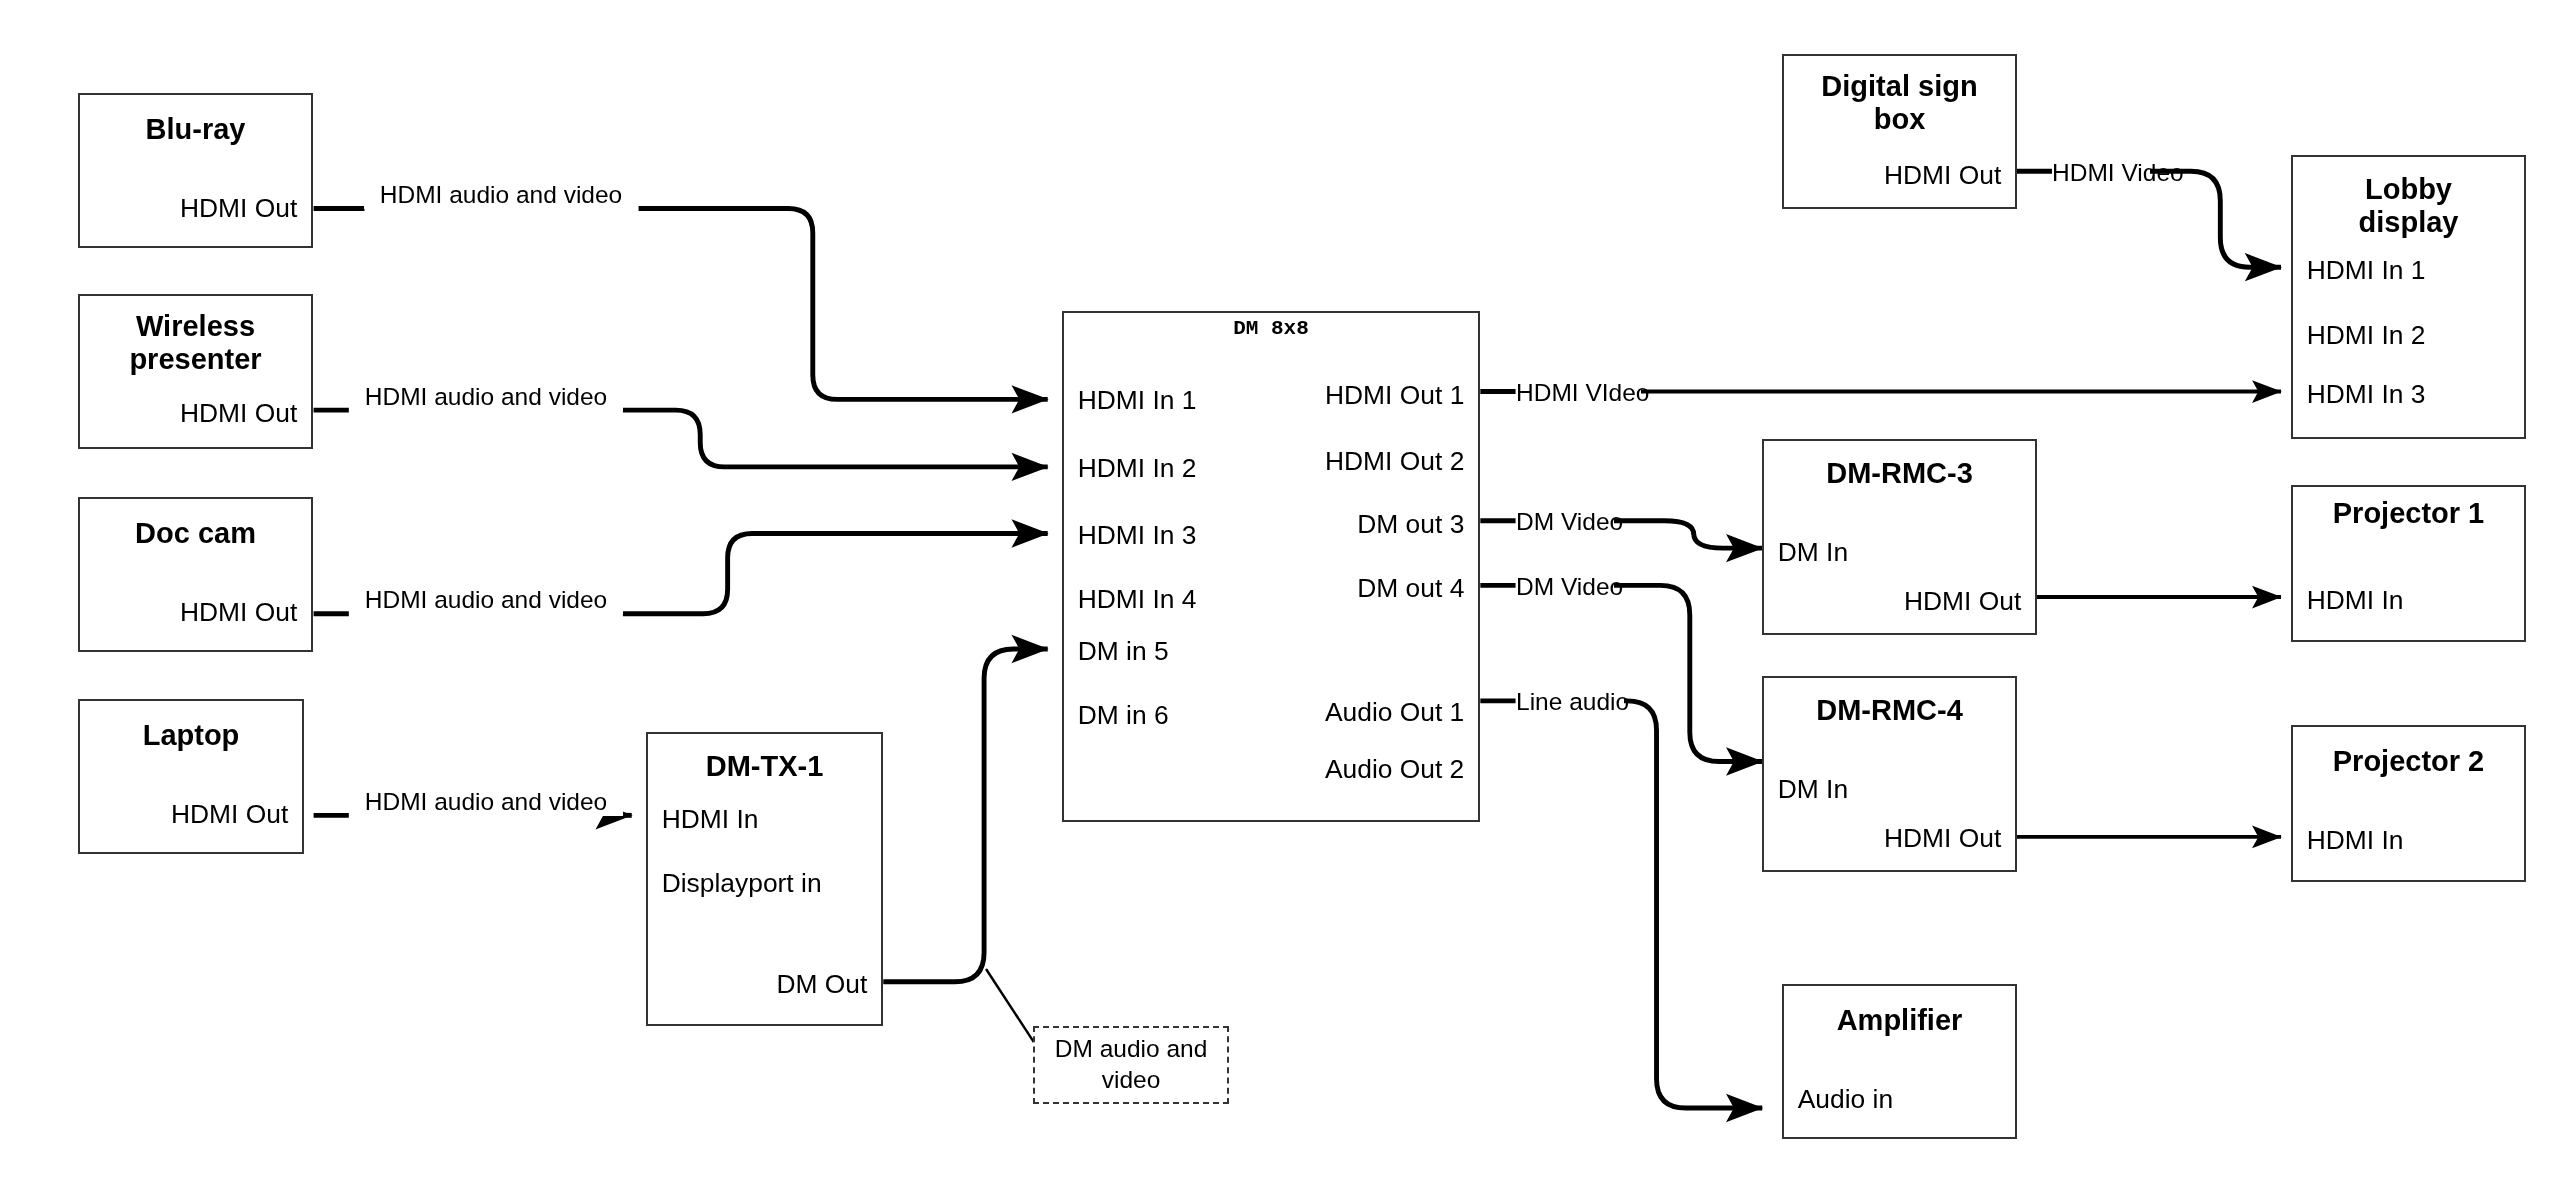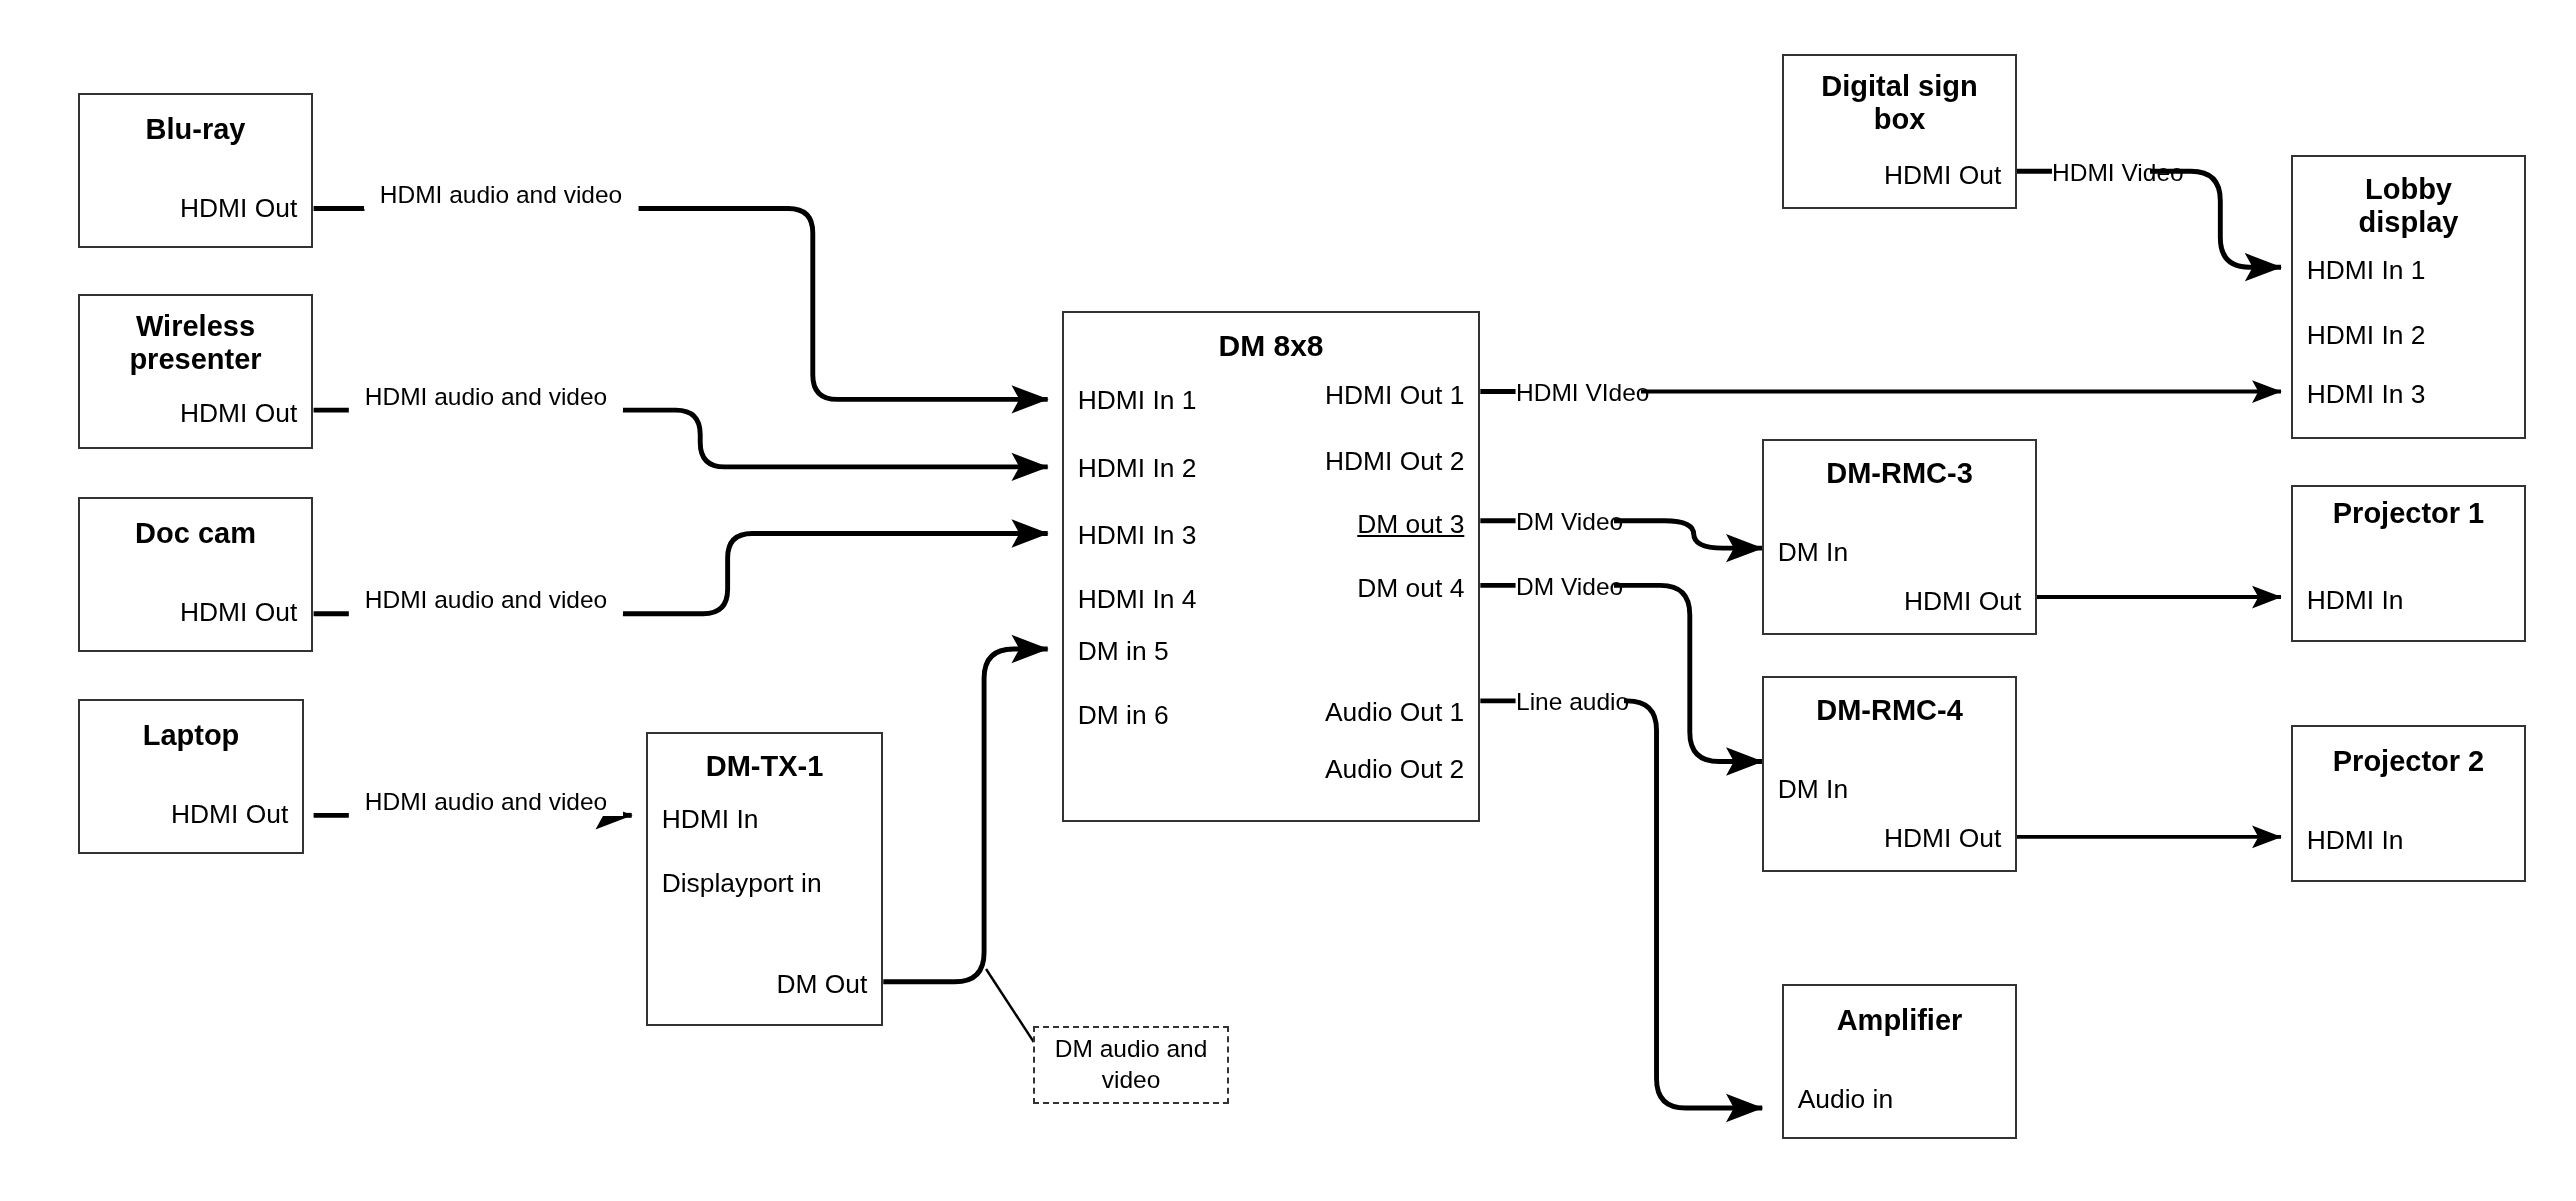--- a/index.html
+++ b/index.html
@@ -97,31 +97,31 @@
   </div>
 
   <div class="node" style="left:646px;top:732px;width:237px;height:294px;">
     <div class="title" style="font-size:29px;margin-top:15.7px;">DM-TX-1</div>
     <div class="port left" style="font-size:26.4px;position:absolute;left:13.7px;top:70px;">HDMI In</div>
     <div class="port left" style="font-size:26.4px;position:absolute;left:13.7px;top:134px;">Displayport in</div>
     <div class="port right" style="font-size:26.4px;position:absolute;right:13.7px;top:235px;text-align:center;">DM Out</div>
   </div>
 
   <div class="node" style="left:1062px;top:311px;width:418px;height:511px;">
-    <div class="title" style="font-size:30px;margin-top:16px;">DM 8x8</div>
+    <div class="title" style="font-size:21px;margin-top:4px;font-family:Liberation Mono, monospace;">DM 8x8</div>
     <div class="port left" style="font-size:26.4px;position:absolute;left:13.7px;top:72px;">HDMI In 1</div>
     <div class="port left" style="font-size:26.4px;position:absolute;left:13.7px;top:140px;">HDMI In 2</div>
     <div class="port left" style="font-size:26.4px;position:absolute;left:13.7px;top:207px;">HDMI In 3</div>
     <div class="port left" style="font-size:26.4px;position:absolute;left:13.7px;top:271px;">HDMI In 4</div>
     <div class="port left" style="font-size:26.4px;position:absolute;left:13.7px;top:323px;">DM in 5</div>
     <div class="port left" style="font-size:26.4px;position:absolute;left:13.7px;top:387px;">DM in 6</div>
 
     <div class="port right" style="font-size:26.4px;position:absolute;right:13.7px;top:67px;">HDMI Out 1</div>
     <div class="port right" style="font-size:26.4px;position:absolute;right:13.7px;top:133px;">HDMI Out 2</div>
-    <div class="port right" style="font-size:26.4px;position:absolute;right:13.7px;top:196px;text-decoration:underline;">DM out 3</div>
+    <div class="port right" style="font-size:26.4px;position:absolute;right:13.7px;top:196px;">DM out 3</div>
     <div class="port right" style="font-size:26.4px;position:absolute;right:13.7px;top:260px;">DM out 4</div>
     <div class="port right" style="font-size:26.4px;position:absolute;right:13.7px;top:376px;margin-top:8px;">Audio Out 1</div>
     <div class="port right" style="font-size:26.4px;position:absolute;right:13.7px;top:441px;">Audio Out 2</div>
   </div>
 
   <div class="node" style="left:1782px;top:54px;width:235px;height:155px;">
     <div class="title" style="font-size:29px;margin-top:13.7px;line-height:1.15;padding:0 11px;">Digital sign box</div>
     <div class="port right" style="font-size:26.4px;position:absolute;right:13.7px;top:104px;">HDMI Out</div>
   </div>
 

